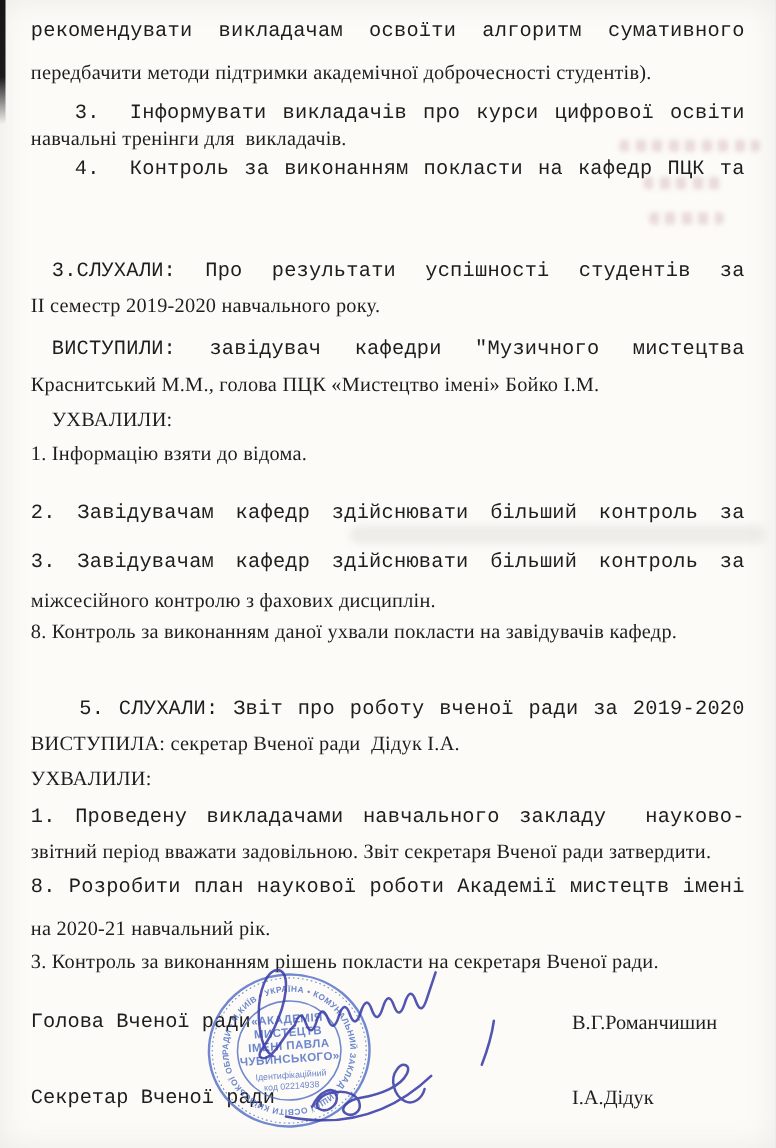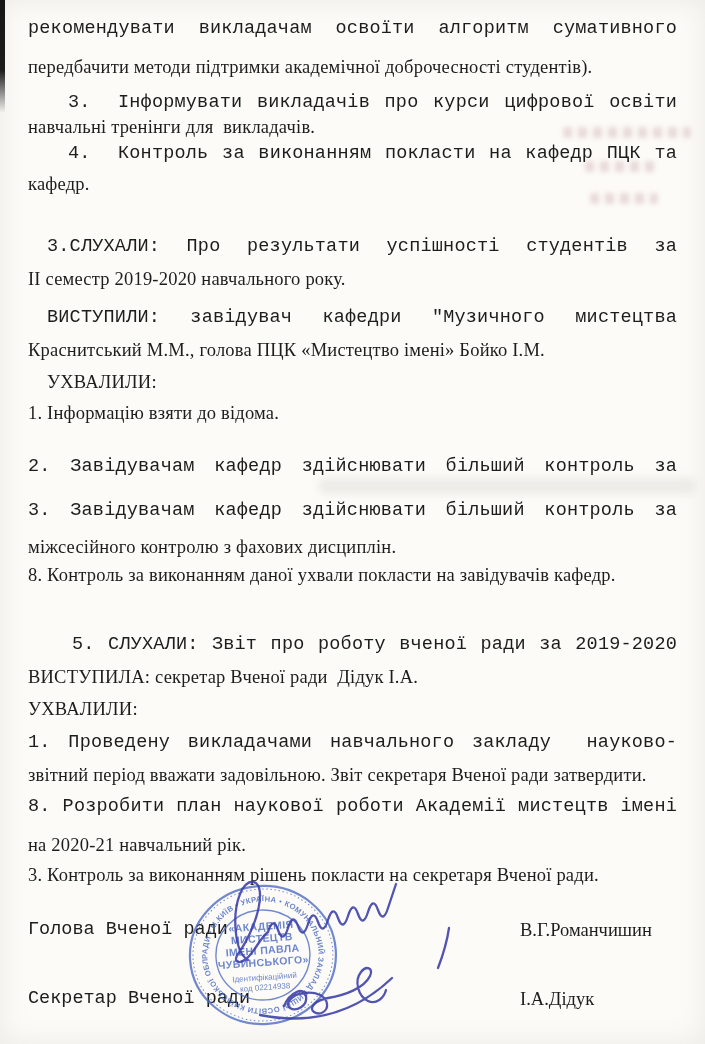--- a/index.html
+++ b/index.html
@@ -46,21 +46,20 @@
   <div class="bleed" style="left:563px;top:127px;width:128px;"></div>
   <div class="bleed" style="left:585px;top:161px;width:72px;"></div>
   <div class="bleed" style="left:590px;top:193px;width:68px;"></div>
   <div class="band"></div>
 
   <div class="line justify" style="top:16px">рекомендувати викладачам освоїти алгоритм сумативного оцінювання;</div>
   <div class="line" style="top:54px">передбачити методи підтримки академічної доброчесності студентів).</div>
   <div class="line justify numline" style="top:90px"><span class="num">3.</span><span>Інформувати викладачів про курси цифрової освіти та організувати</span></div>
   <div class="line" style="top:114px">навчальні тренінги для&nbsp; викладачів.</div>
   <div class="line justify numline" style="top:141px"><span class="num">4.</span><span>Контроль за виконанням покласти на кафедр ПЦК та завідувачів</span></div>
-  <div class="line" style="top:171px">кафедр.</div>
 
   <div class="line justify ind1" style="top:234px">3.СЛУХАЛИ: Про результати успішності студентів за результатами сесії за</div>
   <div class="line" style="top:266px">ІІ семестр 2019-2020 навчального року.</div>
   <div class="line justify ind1" style="top:305px">ВИСТУПИЛИ: завідувач кафедри "Музичного мистецтва естради"</div>
   <div class="line" style="top:337px">Краснитський М.М., голова ПЦК «Мистецтво імені» Бойко І.М.</div>
   <div class="line ind1" style="top:369px">УХВАЛИЛИ:</div>
   <div class="line" style="top:400px">1. Інформацію взяти до відома.</div>
   <div class="line justify" style="top:454px">2. Завідувачам кафедр здійснювати більший контроль за відвідуванням</div>
   <div class="line justify" style="top:498px">3. Завідувачам кафедр здійснювати більший контроль за результатами</div>
   <div class="line" style="top:534px">міжсесійного контролю з фахових дисциплін.</div>

